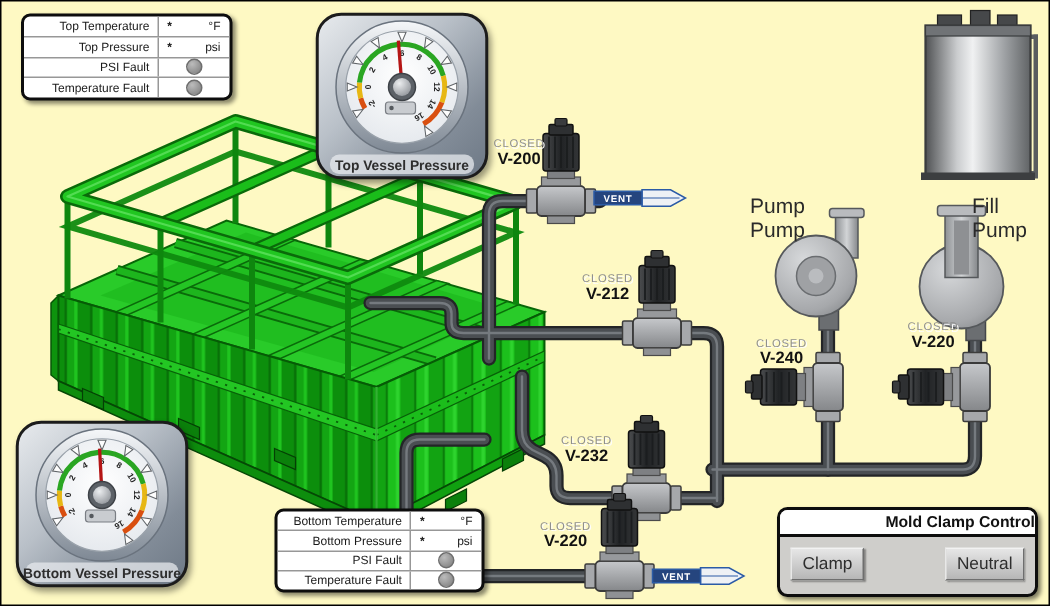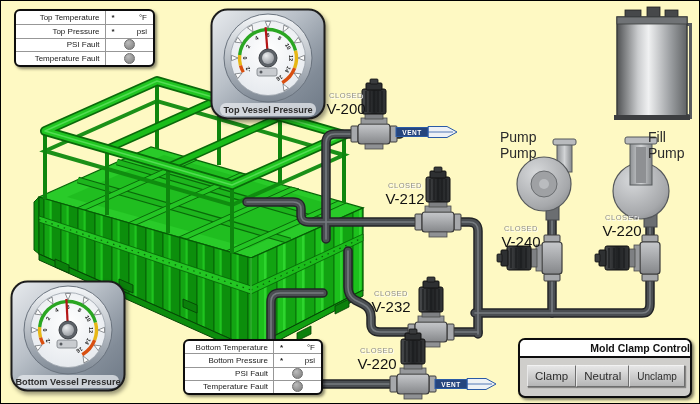--- a/index.html
+++ b/index.html
@@ -20,21 +20,21 @@
   .lamp{width:9px;height:9px;border-radius:50%;border:1px solid #6e6e6e;
         background:radial-gradient(circle at 35% 30%,#bcbcbc,#8b8b8b 75%);}
 
   
   .gpanel{position:absolute;width:116px;height:112px;filter:drop-shadow(2px 3px 2px rgba(0,0,0,.4));}
 
   
   .vlabel{position:absolute;width:70px;text-align:center;line-height:1.25;}
   .vstatus{font-size:7.5px;font-weight:normal;color:#8e8e8e;letter-spacing:.5px;
            text-shadow:1px 1px 0 #fdfdfd;}
-  .vtag{font-size:15px;font-weight:normal;color:#121212;}
+  .vtag{font-size:11px;font-weight:bold;color:#121212;}
   .plabel{position:absolute;font-size:14px;color:#2a2a2a;line-height:16px;}
 
   
   .vent{position:absolute;}
 
   
   .clamp-panel{position:absolute;left:517px;top:337px;width:170px;height:56px;
                border:2px solid #0d0d0d;border-radius:7px;background:#cfcecb;
                box-shadow:2px 2px 3px rgba(0,0,0,.5);overflow:hidden;}
   .clamp-title{background:#fff;border-bottom:2px solid #0d0d0d;height:16px;line-height:16px;
@@ -445,17 +445,16 @@
       <rect x="1" y="2.5" width="32" height="9" fill="#25457e" stroke="#2b5ba6" stroke-width="1"></rect>
       <text x="17" y="9.8" text-anchor="middle" font-size="6.5" font-weight="bold" fill="#ffffff" letter-spacing="0.5">VENT</text>
     </svg>
   </div>
 
   <div class="clamp-panel">
     <div class="clamp-title">Mold Clamp Control</div>
     <div class="clamp-body">
       <button class="cbtn">Clamp</button>
       <button class="cbtn">Neutral</button>
-      <button class="cbtn small">Unclamp</button>
     </div>
   </div>
 
 </div>
 
 </body></html>

